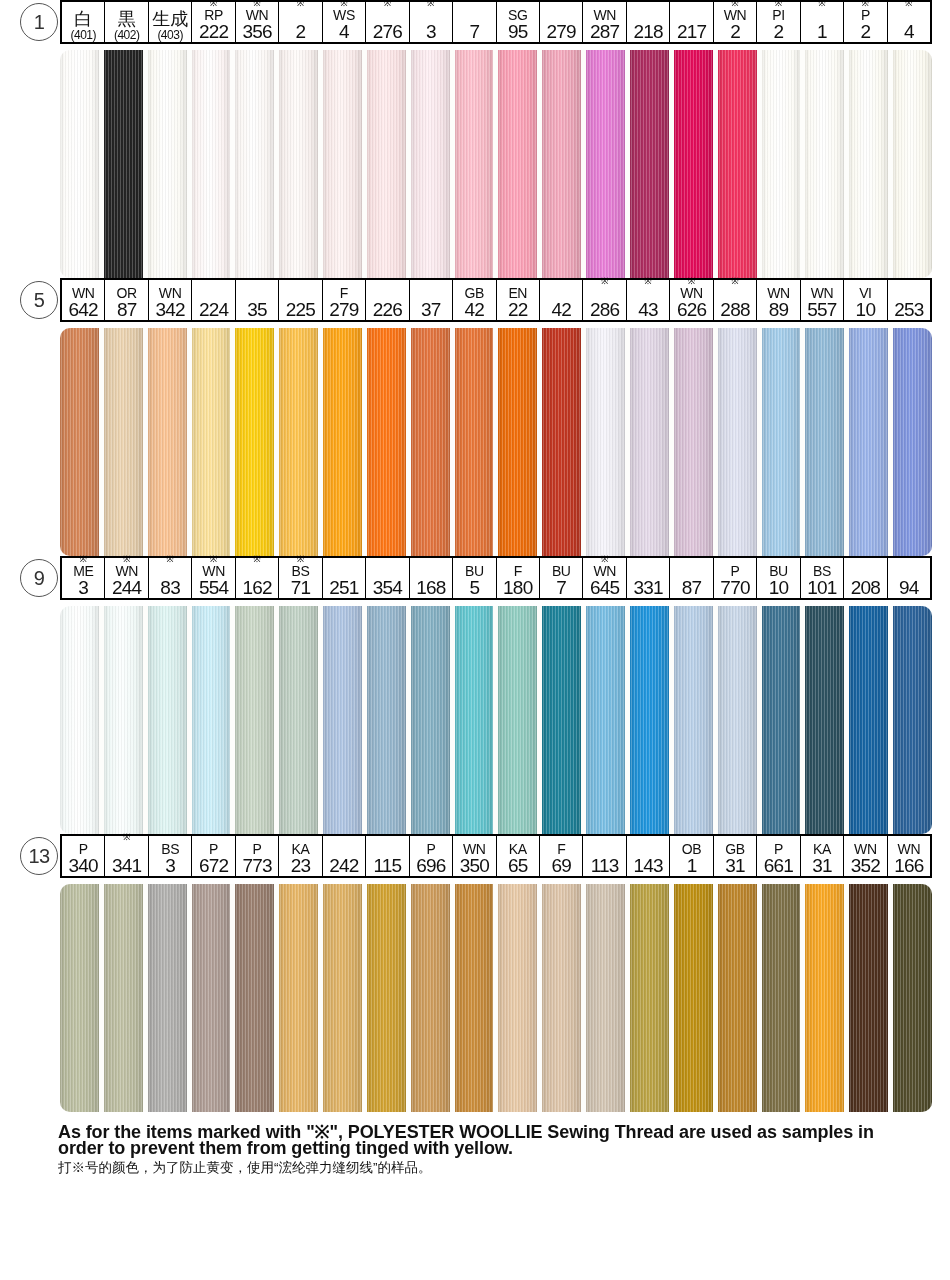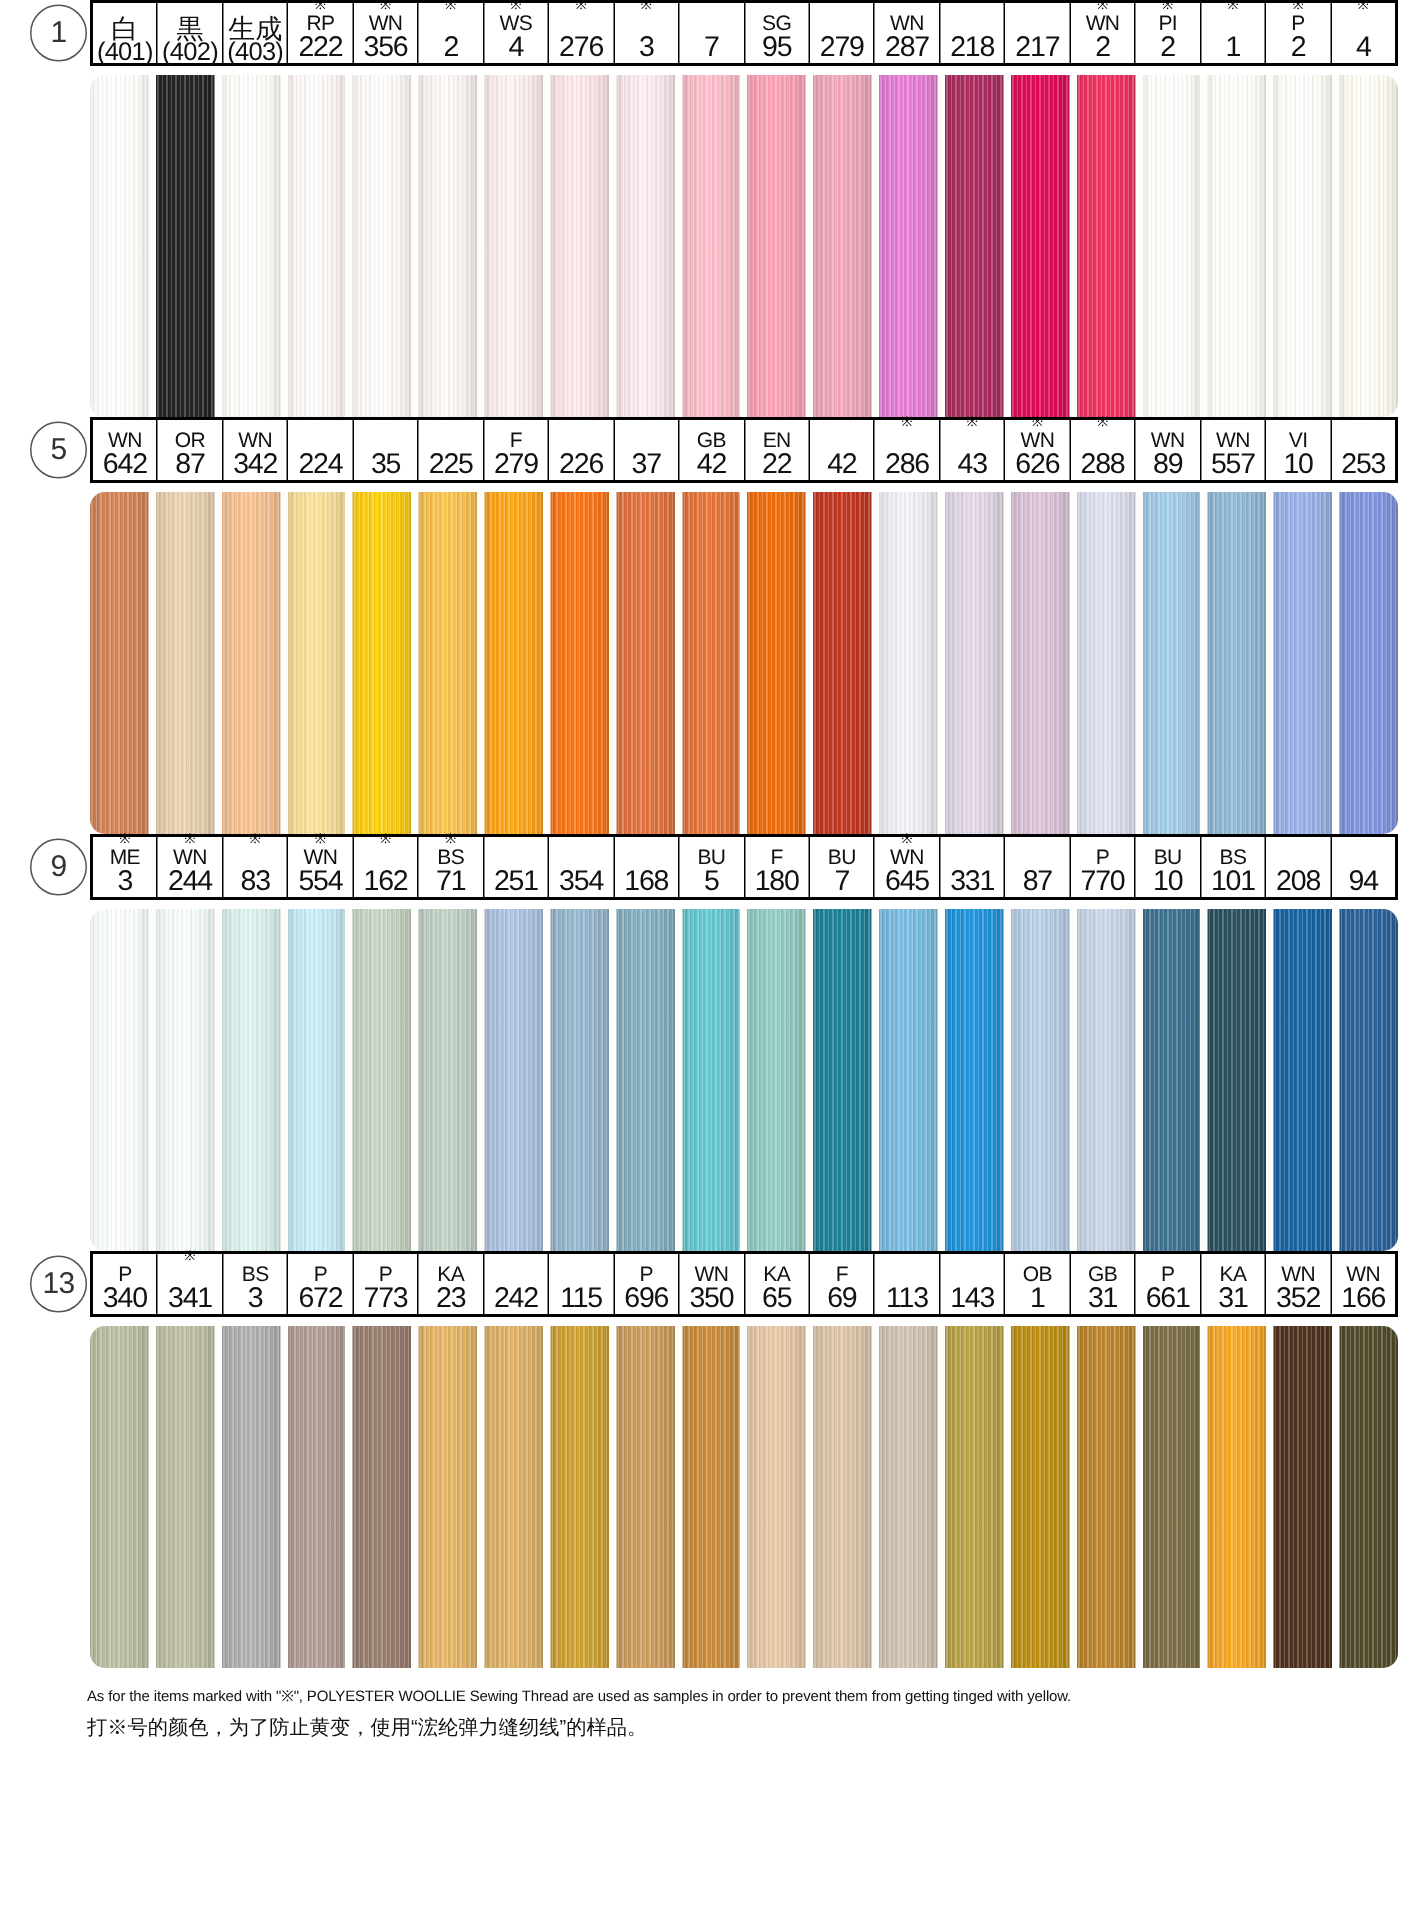--- a/index.html
+++ b/index.html
@@ -82,21 +82,21 @@
   }
   .cell .pre.empty{visibility:hidden;}
   .cell .main{
     font-size:19px;
     line-height:19px;
     white-space:nowrap;
     letter-spacing:-0.8px;
   }
   .cell .main.jp{font-size:18px;letter-spacing:0;}
   .cell .sub{
-    font-size:17px;line-height:12px;
+    font-size:12px;line-height:12px;
     letter-spacing:-0.5px;
   }
 
   
   .band{
     margin:6px 18px 0 60px;
     height:228px;
     border-radius:10px;
     overflow:hidden;
     display:flex;
@@ -133,21 +133,21 @@
   
   .notes{
     margin:12px 0 0 58px;
     width:860px;
   }
   .notes div{
     color:#111;
     margin:0 0 3px 0;
   }
   .note-jp{font-size:13.5px;line-height:17px;letter-spacing:0px;}
-  .note-en{font-size:10px;line-height:16px;letter-spacing:-0.1px;}
+  .note-en{font-size:18px;line-height:16px;letter-spacing:-0.1px;font-weight:bold;}
   .note-cn{font-size:13.5px;line-height:17px;}
 </style>
 </head>
 <body>
 
 <div class="page">
   <div id="groups-root">
       <div class="group">
         <div class="hdr-row">
           <div class="num-circle">

